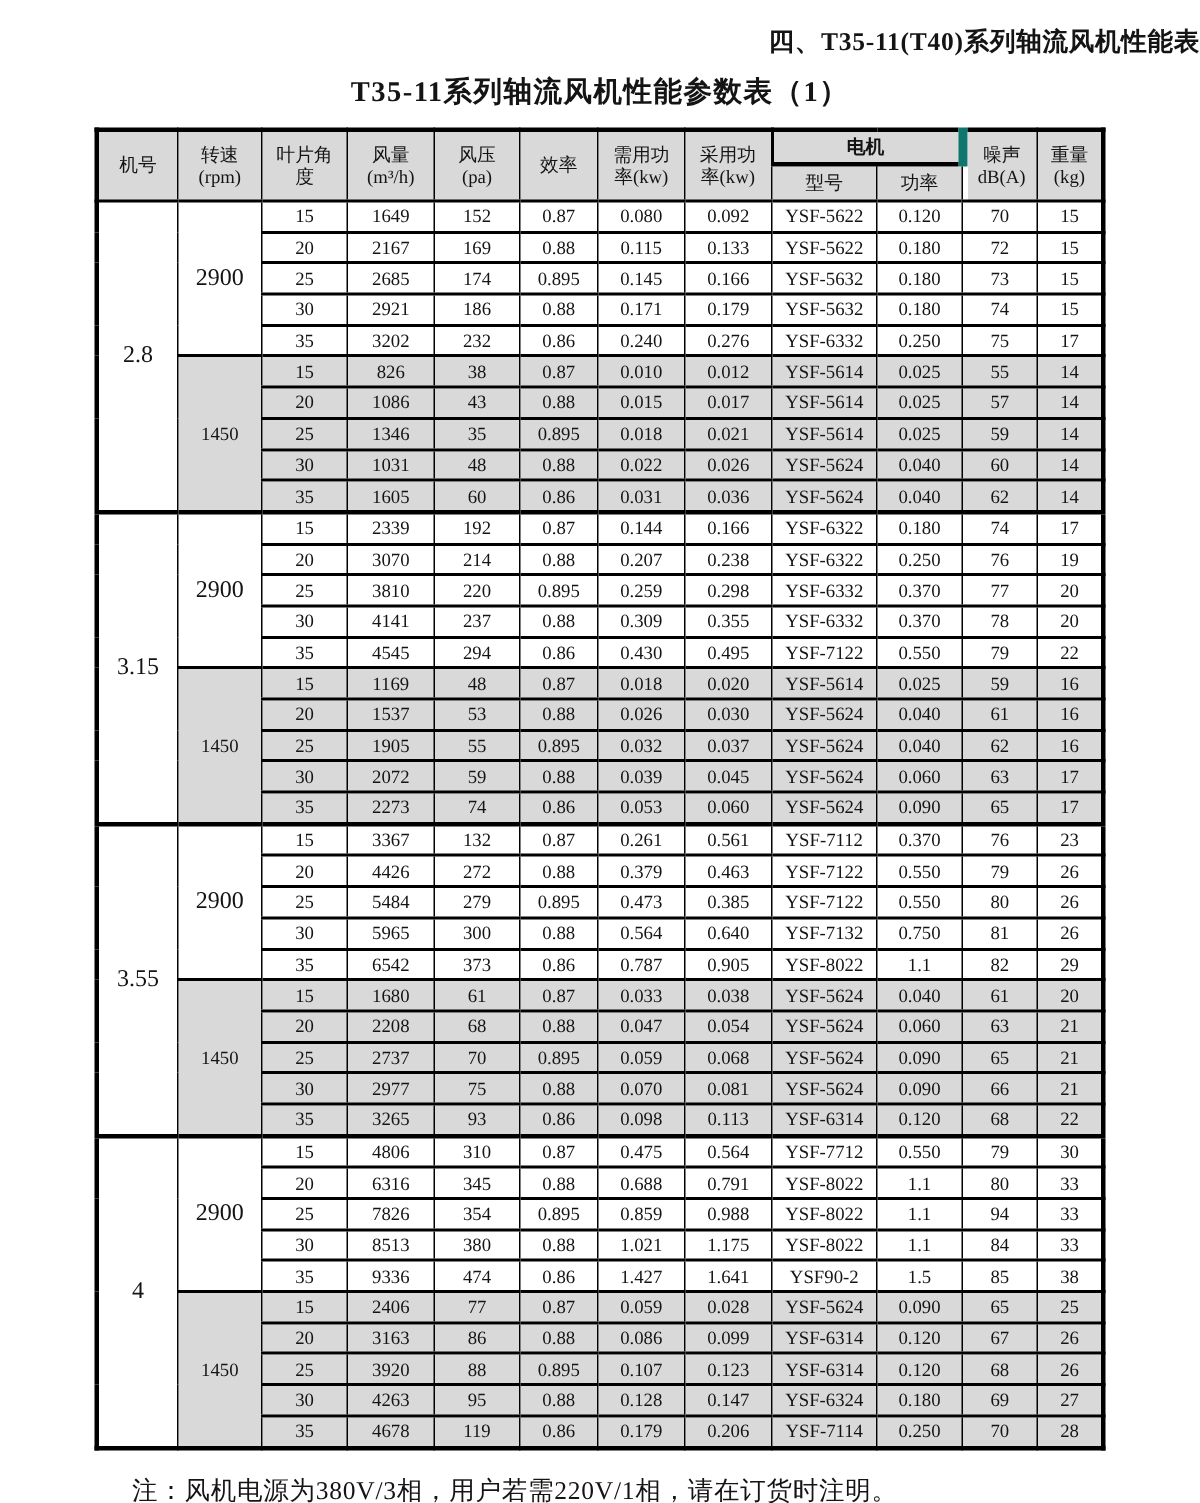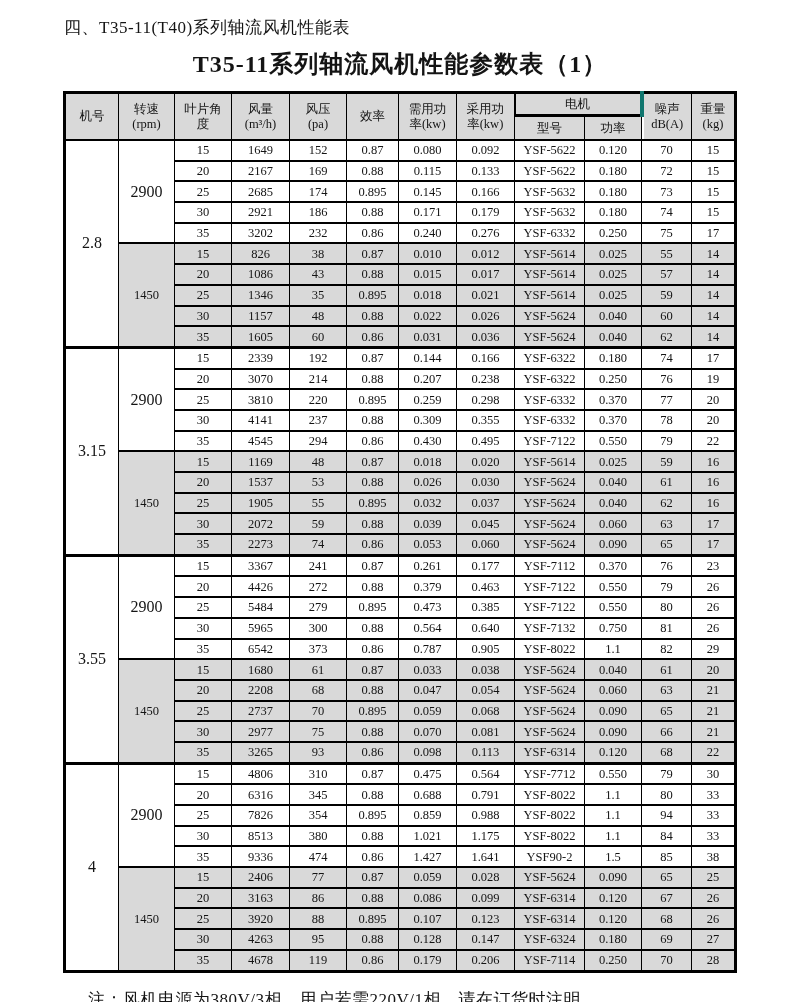--- a/index.html
+++ b/index.html
@@ -2,41 +2,41 @@
 <html><head>
 <meta charset="utf-8">
 <style>
   html,body{margin:0;padding:0;background:#ffffff;}
   .page{
     width:800px;height:1002px;position:relative;background:#ffffff;
     font-family:"Liberation Serif","DejaVu Serif",serif;color:#141414;
     overflow:hidden;
   }
   .title{
-    margin:16px 0 0 64px;font-size:17px;font-weight:normal;letter-spacing:0.5px;
+    margin:16px 0 0 64px;font-size:17px;font-weight:bold;letter-spacing:0.5px;text-align:right;
   }
   .subtitle{
-    margin:9px 0 0 0;text-align:center;font-size:24px;font-weight:bold;letter-spacing:1px;
+    margin:9px 0 0 0;text-align:center;font-size:19px;font-weight:bold;letter-spacing:1px;
   }
   table.perf{
     border-collapse:collapse;table-layout:fixed;
     margin:11px 0 0 63px;width:671px;
     border:3px solid #000;
   }
   table.perf th, table.perf td{
     border:1px solid #000;
     text-align:center;vertical-align:middle;
     padding:0;overflow:hidden;
   }
   table.perf thead th{
     background:#d9d9d9;font-weight:normal;font-size:12.5px;line-height:15px;
     white-space:pre-line;height:24px;
     border-bottom:2px solid #000;
   }
-  table.perf thead th.motor-span{border-bottom:3px solid #000;border-left:2px solid #000;border-right:4px solid #0f766e;}
+  table.perf thead th.motor-span{border-bottom:3px solid #000;border-left:2px solid #000;border-right:6px solid #0f766e;font-weight:bold;}
   table.perf thead th.sub{border-top:3px solid #7f1d1d;}
   table.perf td{
     font-size:12.5px;height:18.7px;line-height:18px;
     border-top:2px solid #000;border-bottom:2px solid #000;
     background:#ffffff;
   }
   table.perf tr.shaded td{background:#d9d9d9;}
   table.perf td.machine{background:#ffffff;font-size:16px;}
   table.perf tr.group-start td{border-top:3px solid #000;}
   .footnote{
@@ -188,21 +188,21 @@
           <td>0.895</td>
           <td>0.018</td>
           <td>0.021</td>
           <td>YSF-5614</td>
           <td>0.025</td>
           <td>59</td>
           <td>14</td>
         </tr>
         <tr class="shaded">
           <td>30</td>
-          <td>1157</td>
+          <td>1031</td>
           <td>48</td>
           <td>0.88</td>
           <td>0.022</td>
           <td>0.026</td>
           <td>YSF-5624</td>
           <td>0.040</td>
           <td>60</td>
           <td>14</td>
         </tr>
         <tr class="shaded">
@@ -338,24 +338,24 @@
           <td>YSF-5624</td>
           <td>0.090</td>
           <td>65</td>
           <td>17</td>
         </tr>
         <tr class="group-start">
           <td rowspan="10" class="machine">3.55</td>
           <td rowspan="5" class="machine">2900</td>
           <td>15</td>
           <td>3367</td>
-          <td>241</td>
+          <td>132</td>
           <td>0.87</td>
           <td>0.261</td>
-          <td>0.177</td>
+          <td>0.561</td>
           <td>YSF-7112</td>
           <td>0.370</td>
           <td>76</td>
           <td>23</td>
         </tr>
         <tr>
           <td>20</td>
           <td>4426</td>
           <td>272</td>
           <td>0.88</td>

